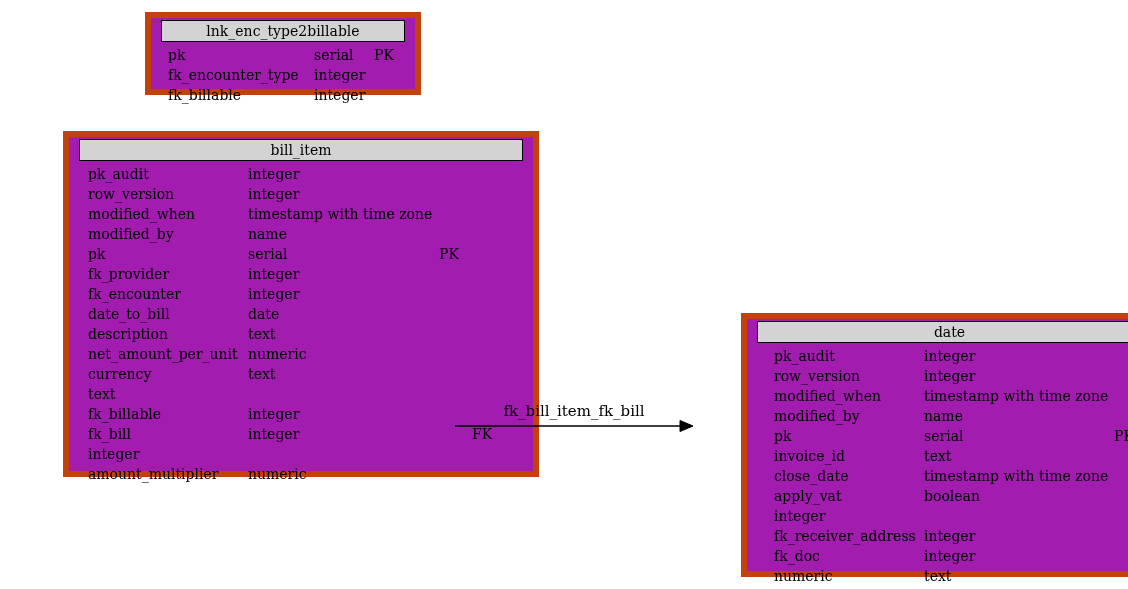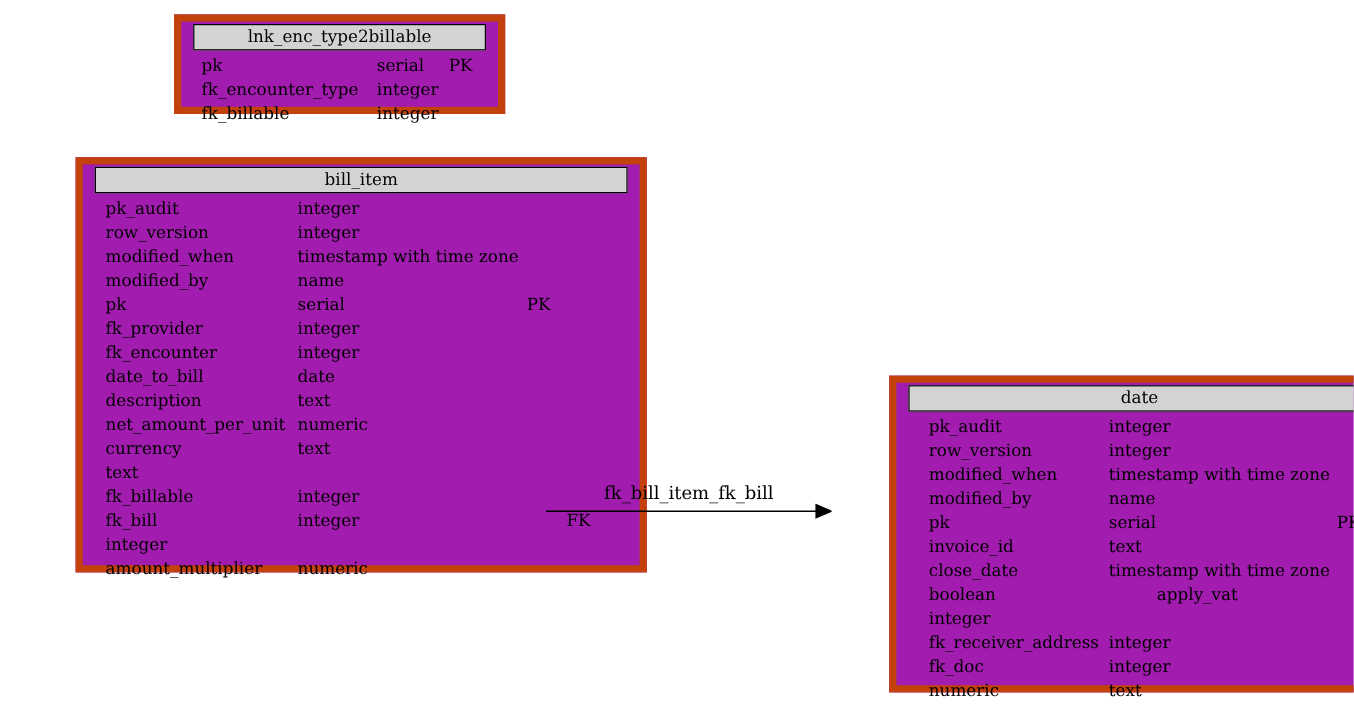--- a/index.html
+++ b/index.html
@@ -249,22 +249,22 @@
           <span class="cell c-pk"></span>
           <span class="cell c-fk"></span>
         </div>
         <div class="row">
           <span class="cell c-name">close_date</span>
           <span class="cell c-type">timestamp with time zone</span>
           <span class="cell c-pk"></span>
           <span class="cell c-fk"></span>
         </div>
         <div class="row">
+          <span class="cell c-name">apply_vat</span>
           <span class="cell c-type">boolean</span>
-          <span class="cell c-name">apply_vat</span>
           <span class="cell c-pk"></span>
           <span class="cell c-fk"></span>
         </div>
         <div class="row">
           <span class="cell c-type">integer</span>
           <span class="cell c-pk"></span>
           <span class="cell c-fk"></span>
         </div>
         <div class="row">
           <span class="cell c-name">fk_receiver_address</span>

